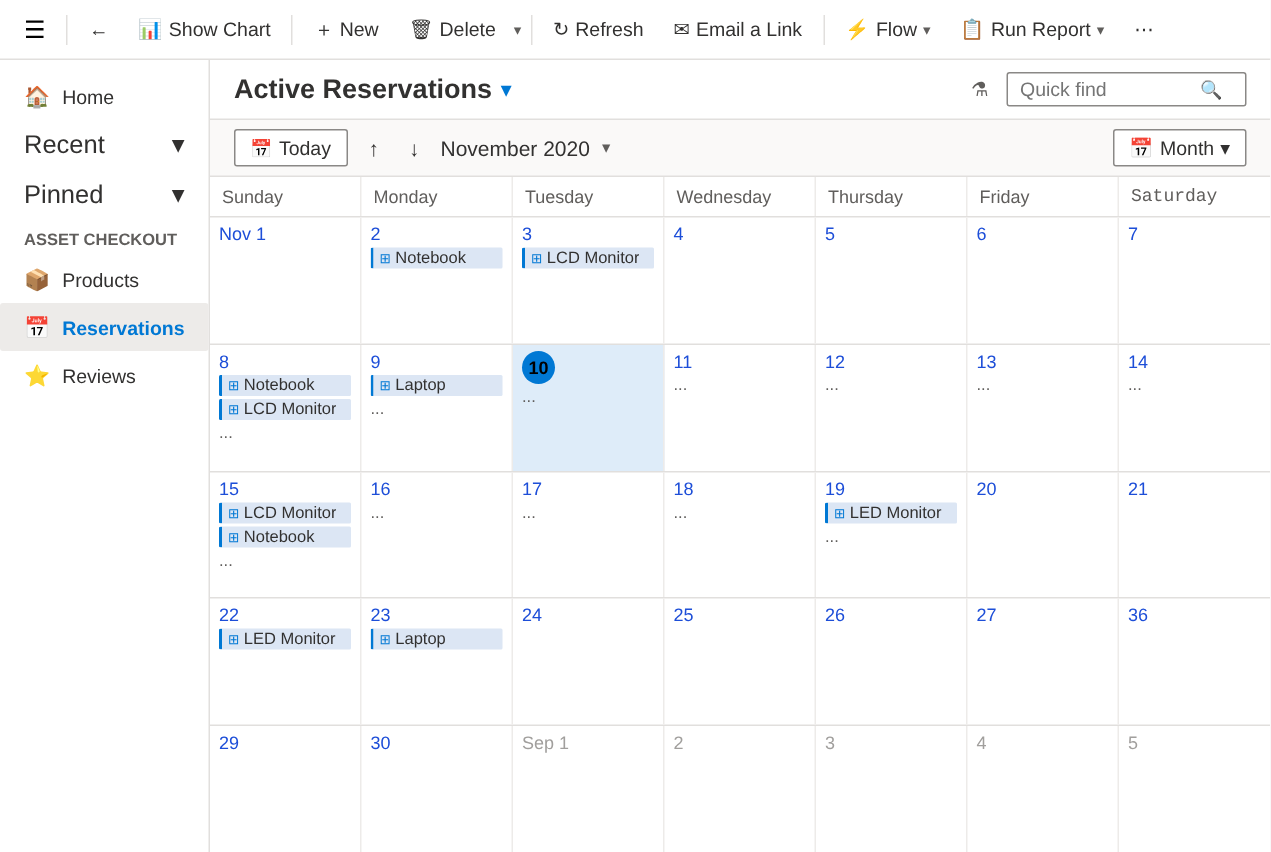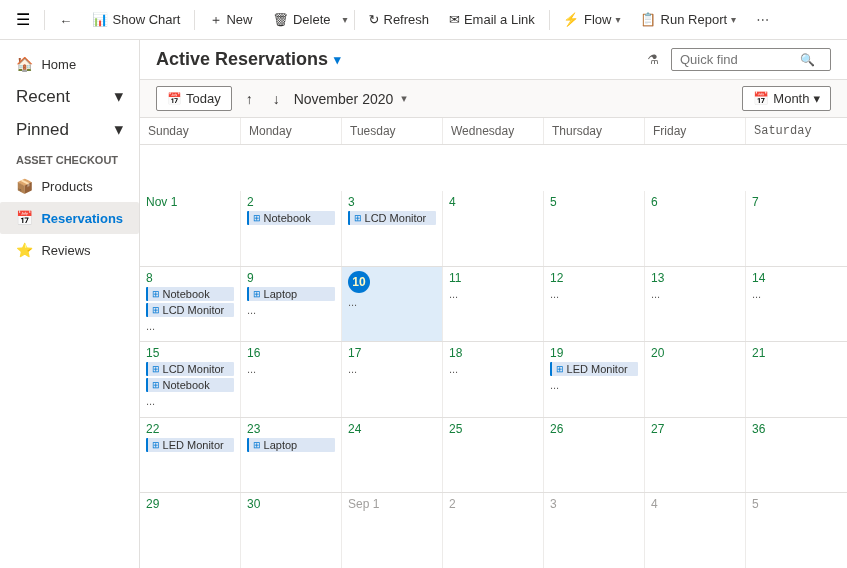--- a/index.html
+++ b/index.html
@@ -71,37 +71,37 @@
     .today-btn .cal-icon { font-size: 12px; }
     .nav-btn { background: none; border: none; cursor: pointer; padding: 4px 6px; color: #323130; font-size: 14px; }
     .month-label { font-size: 14px; color: #323130; font-weight: 500; }
     .month-btn {
       display: flex; align-items: center; gap: 4px; padding: 4px 10px;
       border: 1px solid #8a8886; border-radius: 2px; background: #fff;
       cursor: pointer; font-size: 13px; color: #323130; margin-left: auto;
     }
 
     
-    .calendar { flex: 1; overflow: hidden; display: flex; flex-direction: column; gap: 46px; }
+    .calendar { flex: 1; overflow: hidden; display: flex; flex-direction: column; }
     .cal-header { display: grid; grid-template-columns: repeat(7, 1fr); border-bottom: 1px solid #e1dfdd; flex-shrink: 0; }
     .cal-day-header { padding: 6px 8px; font-size: 12px; color: #605e5c; text-align: left; border-right: 1px solid #edebe9; }
     .cal-day-header:last-child { border-right: none; font-family: Liberation Mono, monospace; }
     .cal-body { flex: 1; display: flex; flex-direction: column; overflow: hidden; }
     .cal-week { display: grid; grid-template-columns: repeat(7, 1fr); flex: 1; border-bottom: 1px solid #e1dfdd; min-height: 0; }
     .cal-week:last-child { border-bottom: none; }
     .cal-cell {
       border-right: 1px solid #edebe9; padding: 4px 6px; font-size: 12px;
       color: #323130; overflow: hidden; position: relative;
     }
     .cal-cell:last-child { border-right: none; }
     .cal-cell.other-month .day-num { color: #a19f9d; }
     .cal-cell.today { background: #deecf9; }
-    .day-num { font-size: 12px; color: #15803d; margin-bottom: 2px; }
+    .day-num { font-size: 12px; color: #1d4ed8; margin-bottom: 2px; }
     .day-num.today-num {
-      background: #0078d4; color: #fef9c3; border-radius: 50%;
+      background: #0078d4; color: #000000; border-radius: 50%;
       width: 22px; height: 22px; display: flex; align-items: center; justify-content: center;
       font-weight: 600; font-size: 12px;
     }
 
     
     .event {
       display: flex; align-items: center; gap: 3px; margin-bottom: 2px;
       font-size: 11px; color: #323130; background: #dce6f4;
       border-left: 2px solid #0078d4; padding: 1px 4px; border-radius: 1px;
       white-space: nowrap; overflow: hidden; cursor: pointer;

